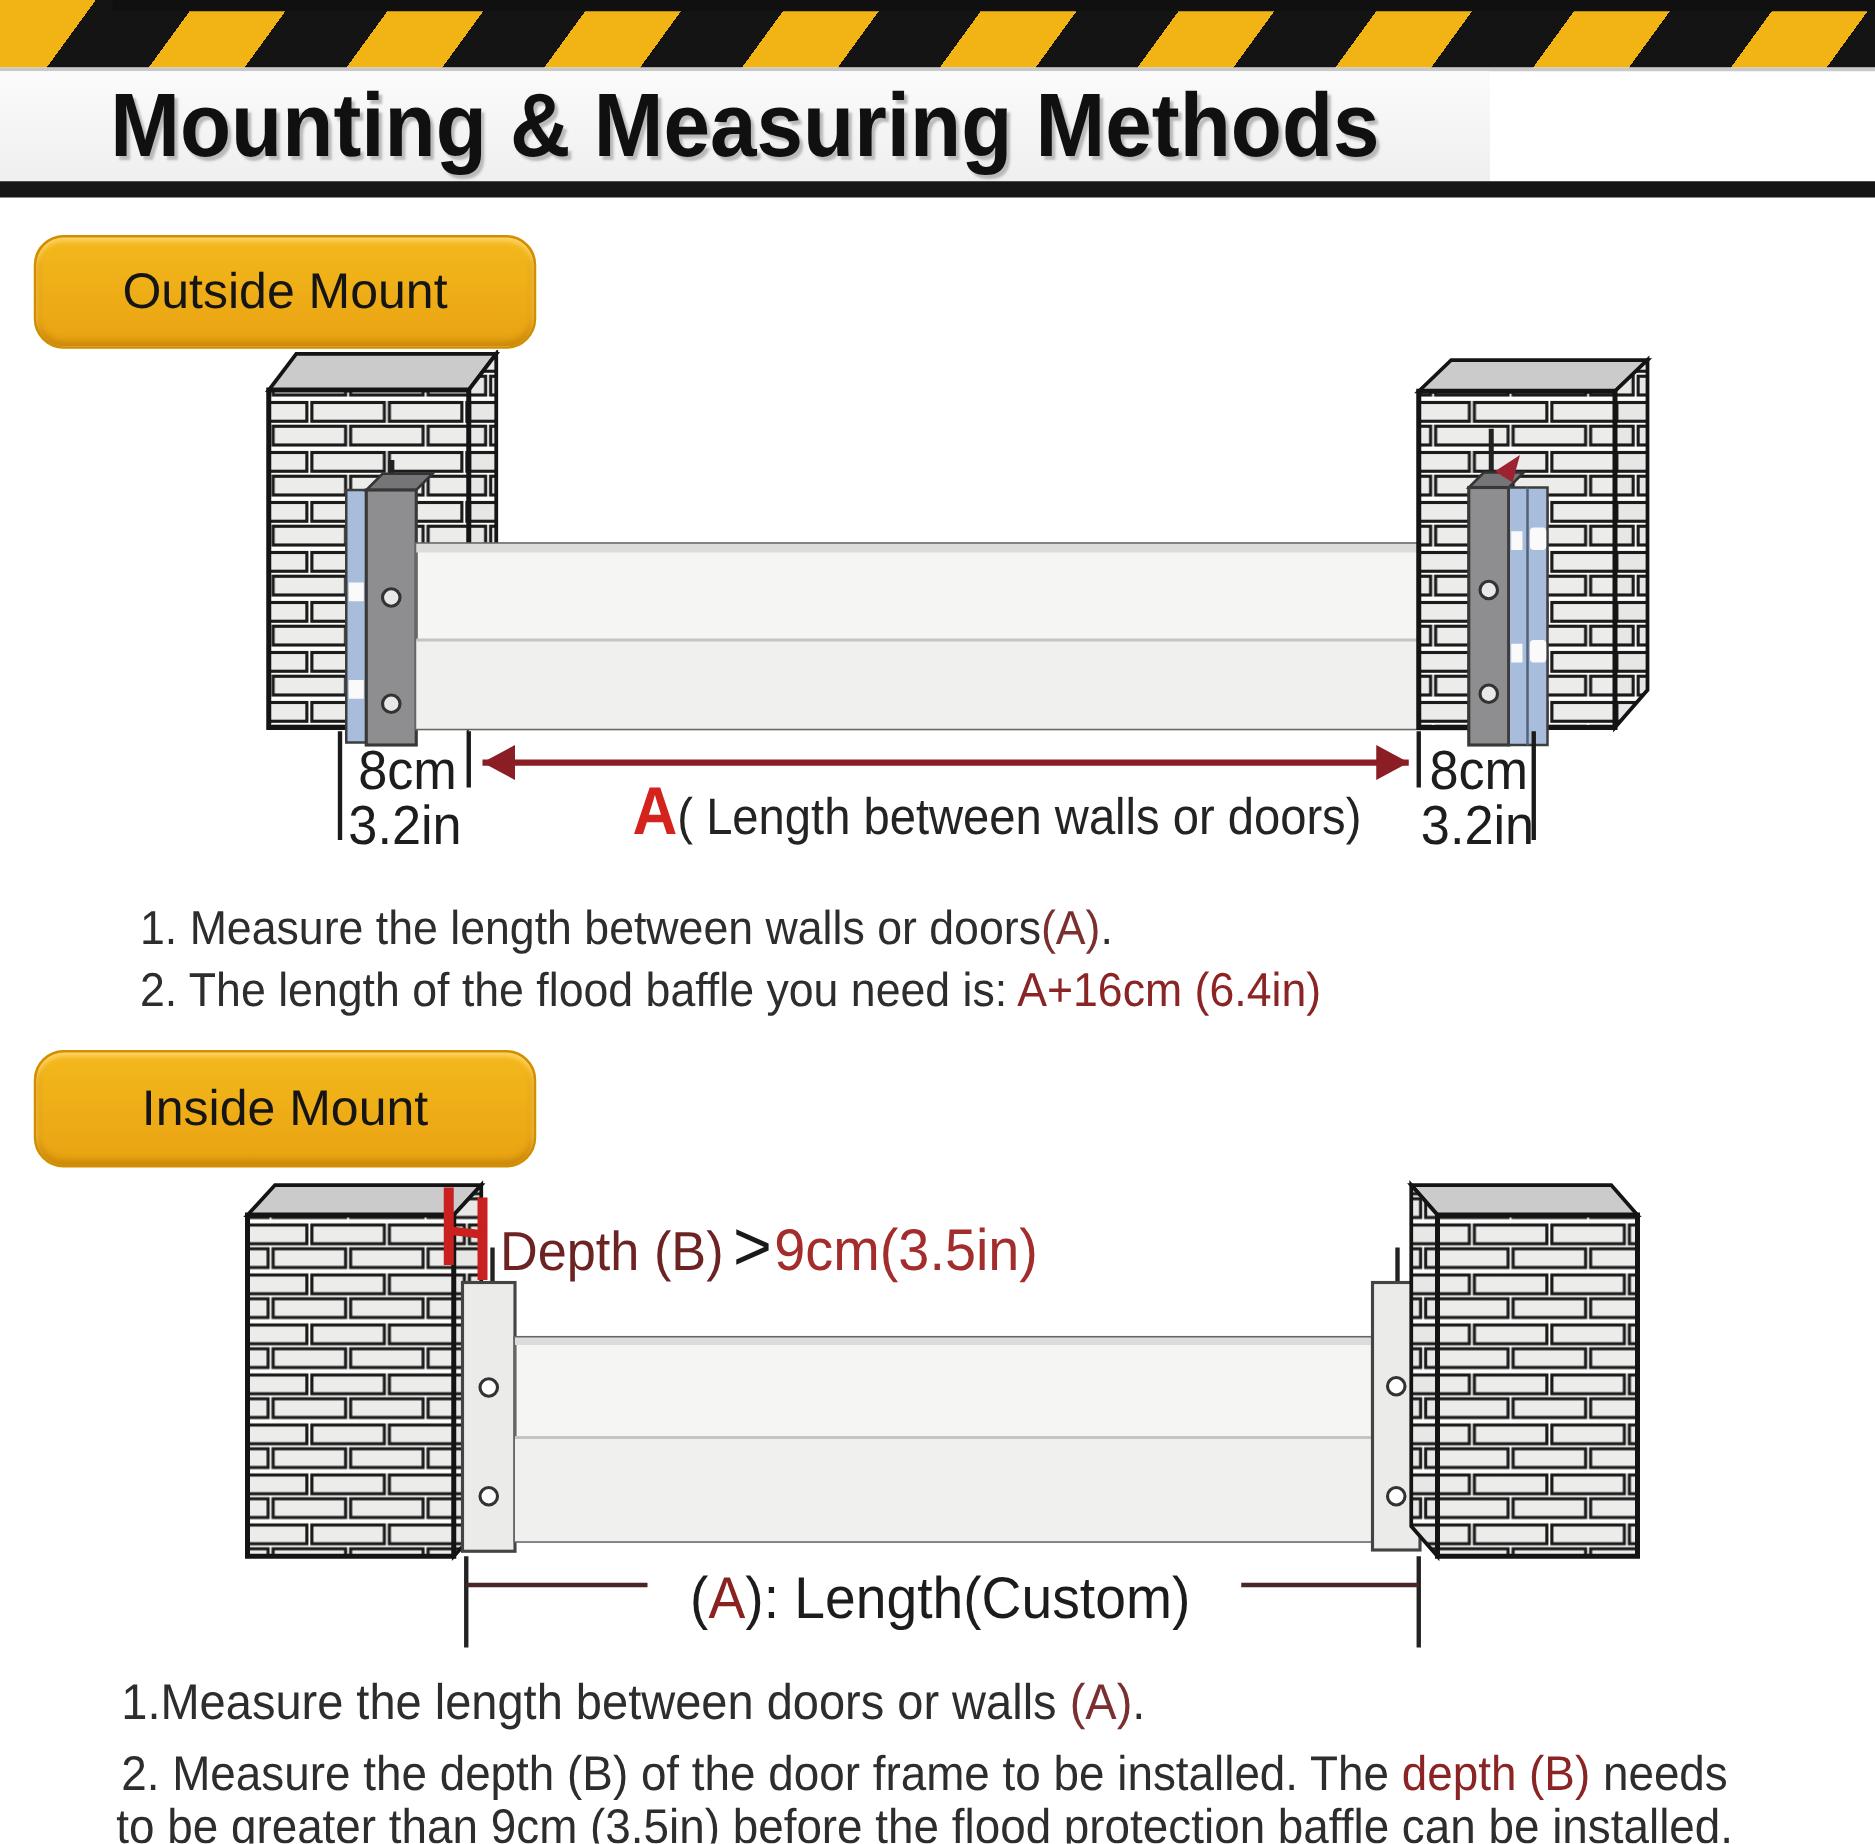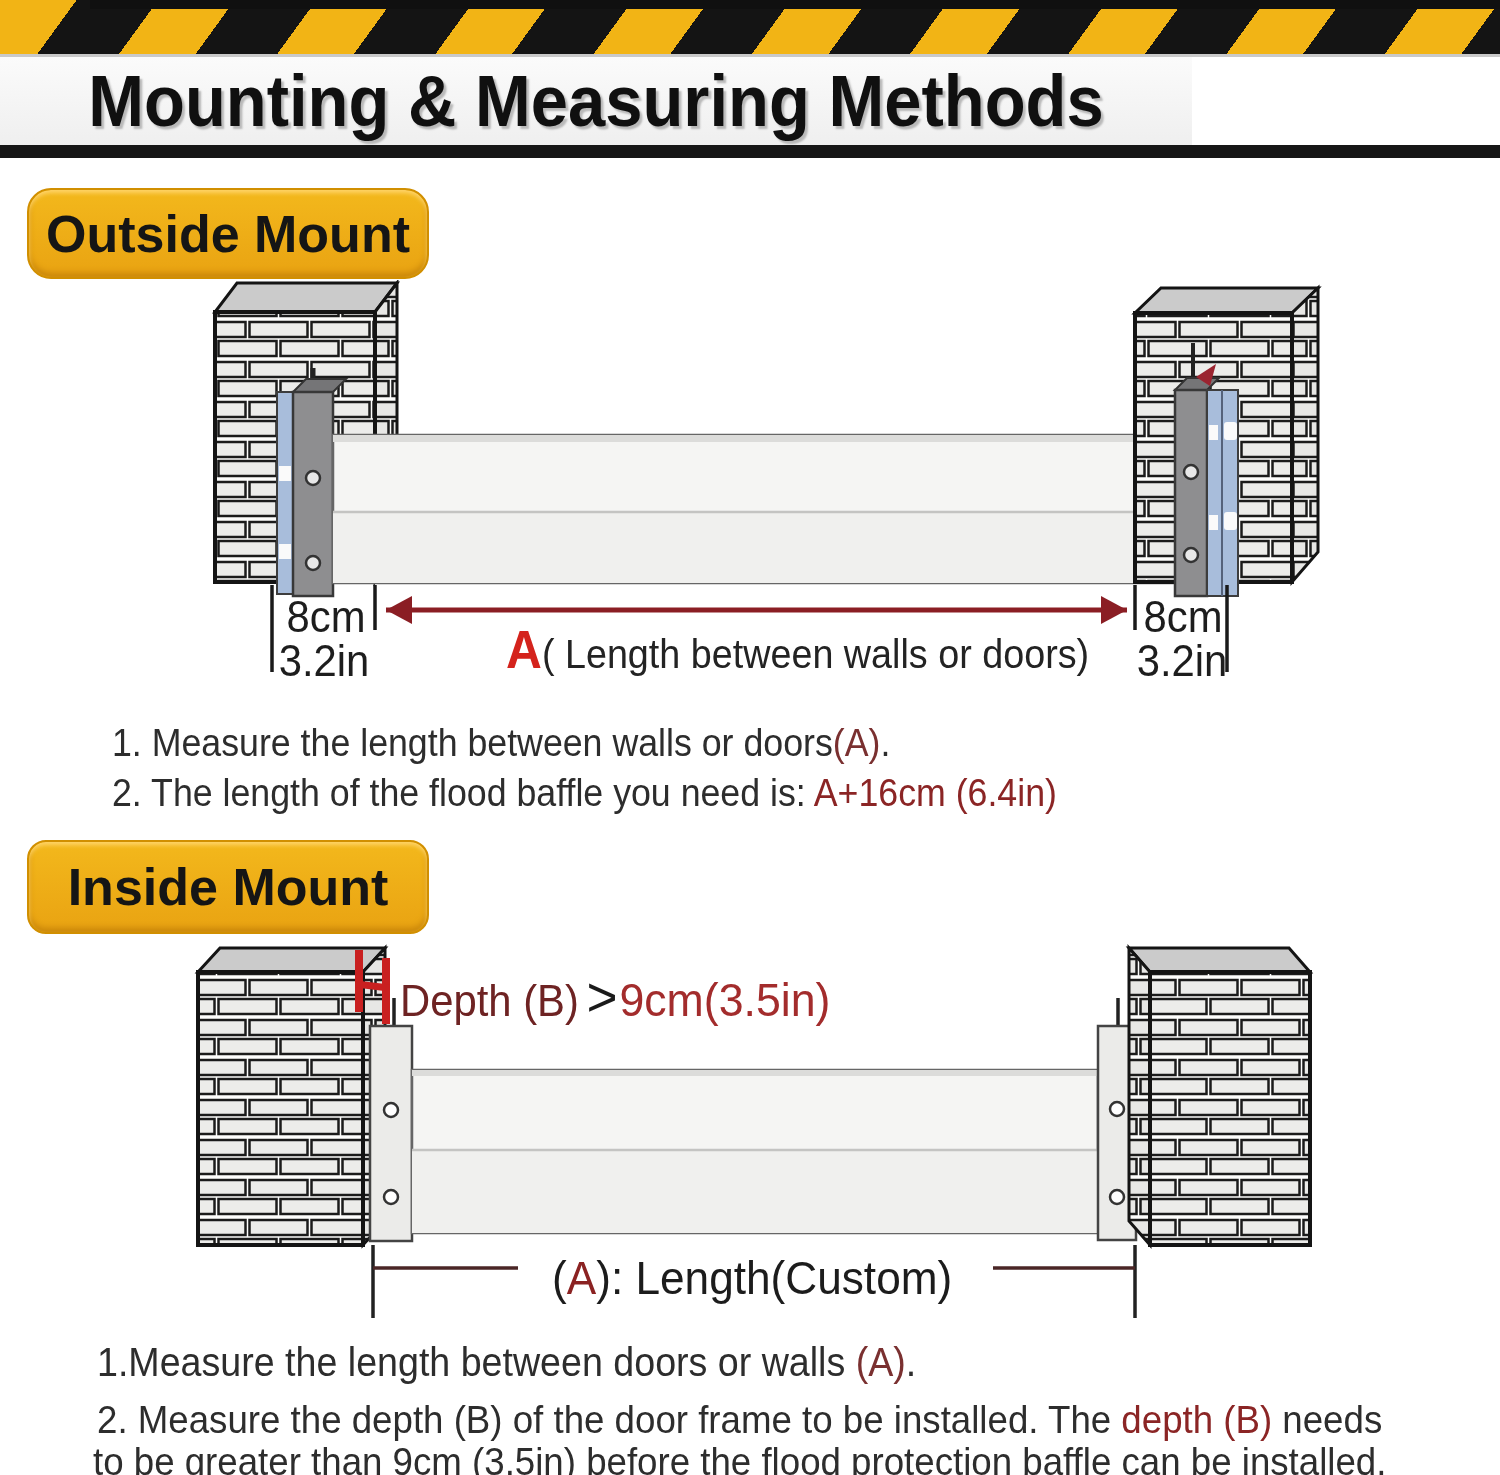--- a/index.html
+++ b/index.html
@@ -12,23 +12,23 @@
   .tape-topbar{position:absolute;left:90px;top:0;width:1410px;height:9px;background:#101010;}
   .title-band{position:absolute;left:0;top:57px;width:1192px;height:88px;
               background:linear-gradient(#fbfbfb,#efefef);display:flex;align-items:center;justify-content:center;}
   .title{font-size:72px;font-weight:bold;letter-spacing:0px;color:#101010;
          transform:scaleX(0.93);text-shadow:3px 3px 2px #b9b9b9;white-space:nowrap;}
   .dark-bar{position:absolute;left:0;top:145px;width:1500px;height:13px;background:#161616;}
   
   .badge{position:absolute;display:flex;align-items:center;justify-content:center;
          background:linear-gradient(#f3b81c,#e9a312);border:2px solid #d18f00;border-radius:24px;
          box-shadow:inset 0 3px 4px #ffd469, inset 0 -4px 6px #c9860a;
-         font-size:52px;color:#151515;white-space:nowrap;font-weight:bold;}
+         font-size:40px;color:#151515;white-space:nowrap;}
   .badge-outside{left:27px;top:188px;width:398px;height:87px;}
-  .badge-inside{left:27px;top:840px;width:398px;height:90px;border-radius:19px;}
+  .badge-inside{left:27px;top:840px;width:398px;height:90px;}
   
   .diag{position:absolute;left:0;}
   
   .meas{position:absolute;font-size:44px;color:#1d1d1d;text-align:center;transform:scaleX(0.95);white-space:nowrap;}
   .dim-label{position:absolute;white-space:nowrap;transform:scaleX(0.92);transform-origin:left;}
   .dim-a{font-size:54px;font-weight:bold;color:#d4231c;}
   .dim-rest{font-size:41px;color:#232323;}
   .depth-label{position:absolute;white-space:nowrap;transform:scaleX(0.95);transform-origin:left;}
   .depth-name{font-size:44px;color:#6e2323;margin-right:8px;}
   .depth-gt{font-size:56px;color:#1a1a1a;font-weight:normal;margin-right:2px;}

